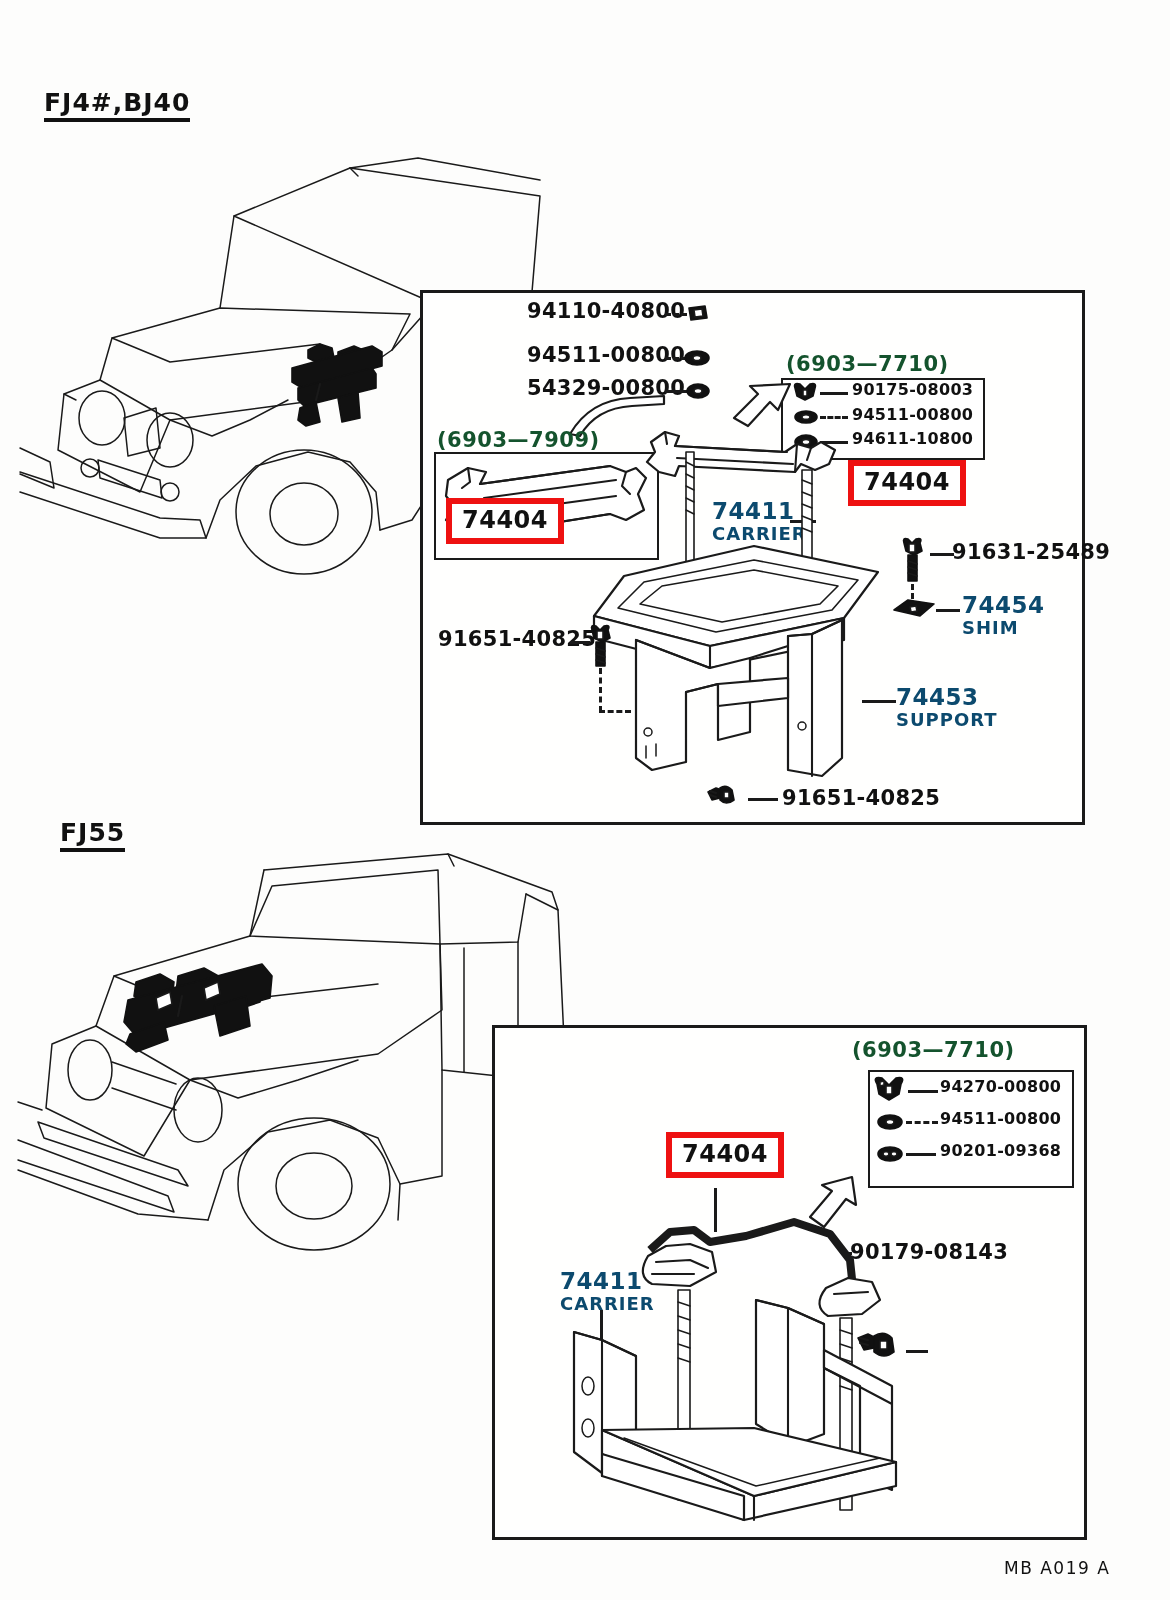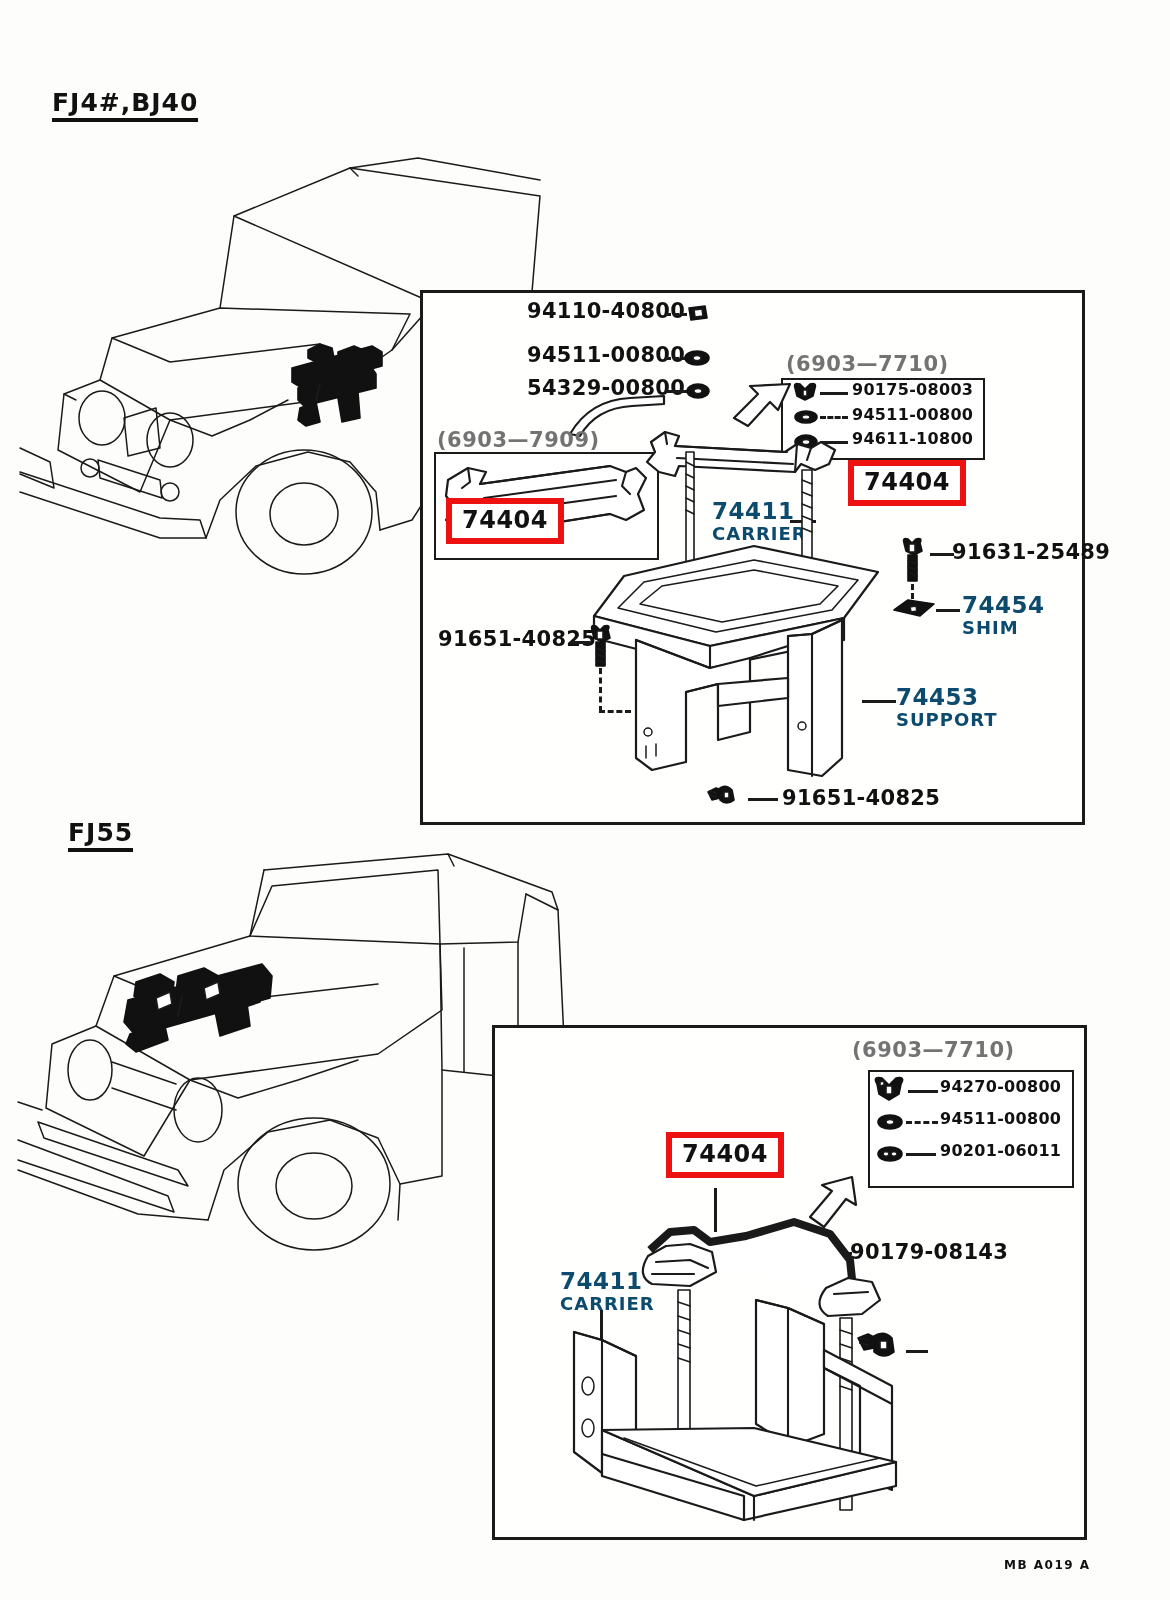--- a/index.html
+++ b/index.html
@@ -21,21 +21,20 @@
   }
   
   .section-title {
     position: absolute;
     font-family: "DejaVu Sans", sans-serif;
     font-weight: 700;
     font-size: 25px;
     letter-spacing: 1px;
     color: #111;
     white-space: nowrap;
-    margin-left: 8px;
   }
   .section-title .rule {
     display: block;
     height: 4px;
     background: #111;
     margin-top: 1px;
   }
   
   .panel {
     position: absolute;
@@ -48,21 +47,21 @@
     position: absolute;
     border: 2px solid #1a1a1a;
     background: #ffffff;
     box-sizing: border-box;
   }
   .daterange {
     position: absolute;
     font-weight: 700;
     font-size: 21px;
     letter-spacing: 0.5px;
-    color: #737373;
+    color: #14532d;
     white-space: nowrap;
   }
   
   .partno {
     position: absolute;
     font-weight: 700;
     font-size: 21px;
     letter-spacing: 0.3px;
     color: #111;
     white-space: nowrap;
@@ -138,22 +137,22 @@
   }
   .art svg { display: block; overflow: visible; }
   .ln  { fill: none; stroke: #1a1a1a; stroke-width: 2.1; stroke-linecap: round; stroke-linejoin: round; }
   .ln-t { fill: none; stroke: #1a1a1a; stroke-width: 1.5; stroke-linecap: round; stroke-linejoin: round; }
   .sld { fill: #111; stroke: #111; stroke-width: 1.6; stroke-linejoin: round; }
   .wht { fill: #ffffff; stroke: #1a1a1a; stroke-width: 2.2; stroke-linejoin: round; }
   .wht-t { fill: #ffffff; stroke: #1a1a1a; stroke-width: 1.6; stroke-linejoin: round; }
   
   .footer {
     position: absolute;
-    font-weight: 700;
-    font-size: 12px;
+    font-weight: 400;
+    font-size: 17px;
     letter-spacing: 1.5px;
     color: #111;
     white-space: nowrap;
   }
 </style>
 </head>
 <body>
 
 <div class="page">
 
@@ -518,21 +517,21 @@
 
   <div class="art" style="left:876px; top:1144px; width:28px; height:20px;">
     <svg width="28" height="20" viewBox="0 0 28 20">
       <ellipse class="sld" cx="14" cy="10" rx="12" ry="7"></ellipse>
       <ellipse class="wht-t" cx="10" cy="10" rx="3" ry="2.2"></ellipse>
       <ellipse class="wht-t" cx="18" cy="10" rx="3" ry="2.2"></ellipse>
     </svg>
   </div>
   <div class="leader h" style="left:906px; top:1153px; width:30px;"></div>
   <div class="partno small" style="left:940px; top:1142px;">
-    <span>90201-06011</span>
+    <span>90201-09368</span>
   </div>
 
   <div class="art" style="left:790px; top:1175px; width:70px; height:60px;">
     <svg width="70" height="60" viewBox="0 0 70 60">
       <path class="wht" d="M62 2 L66 30 L56 24 L34 52 L20 42 L42 16 L32 10 Z"></path>
     </svg>
   </div>
 
   <div class="highlight" style="left:666px; top:1132px;">
     <span class="nm">PLATE</span>

